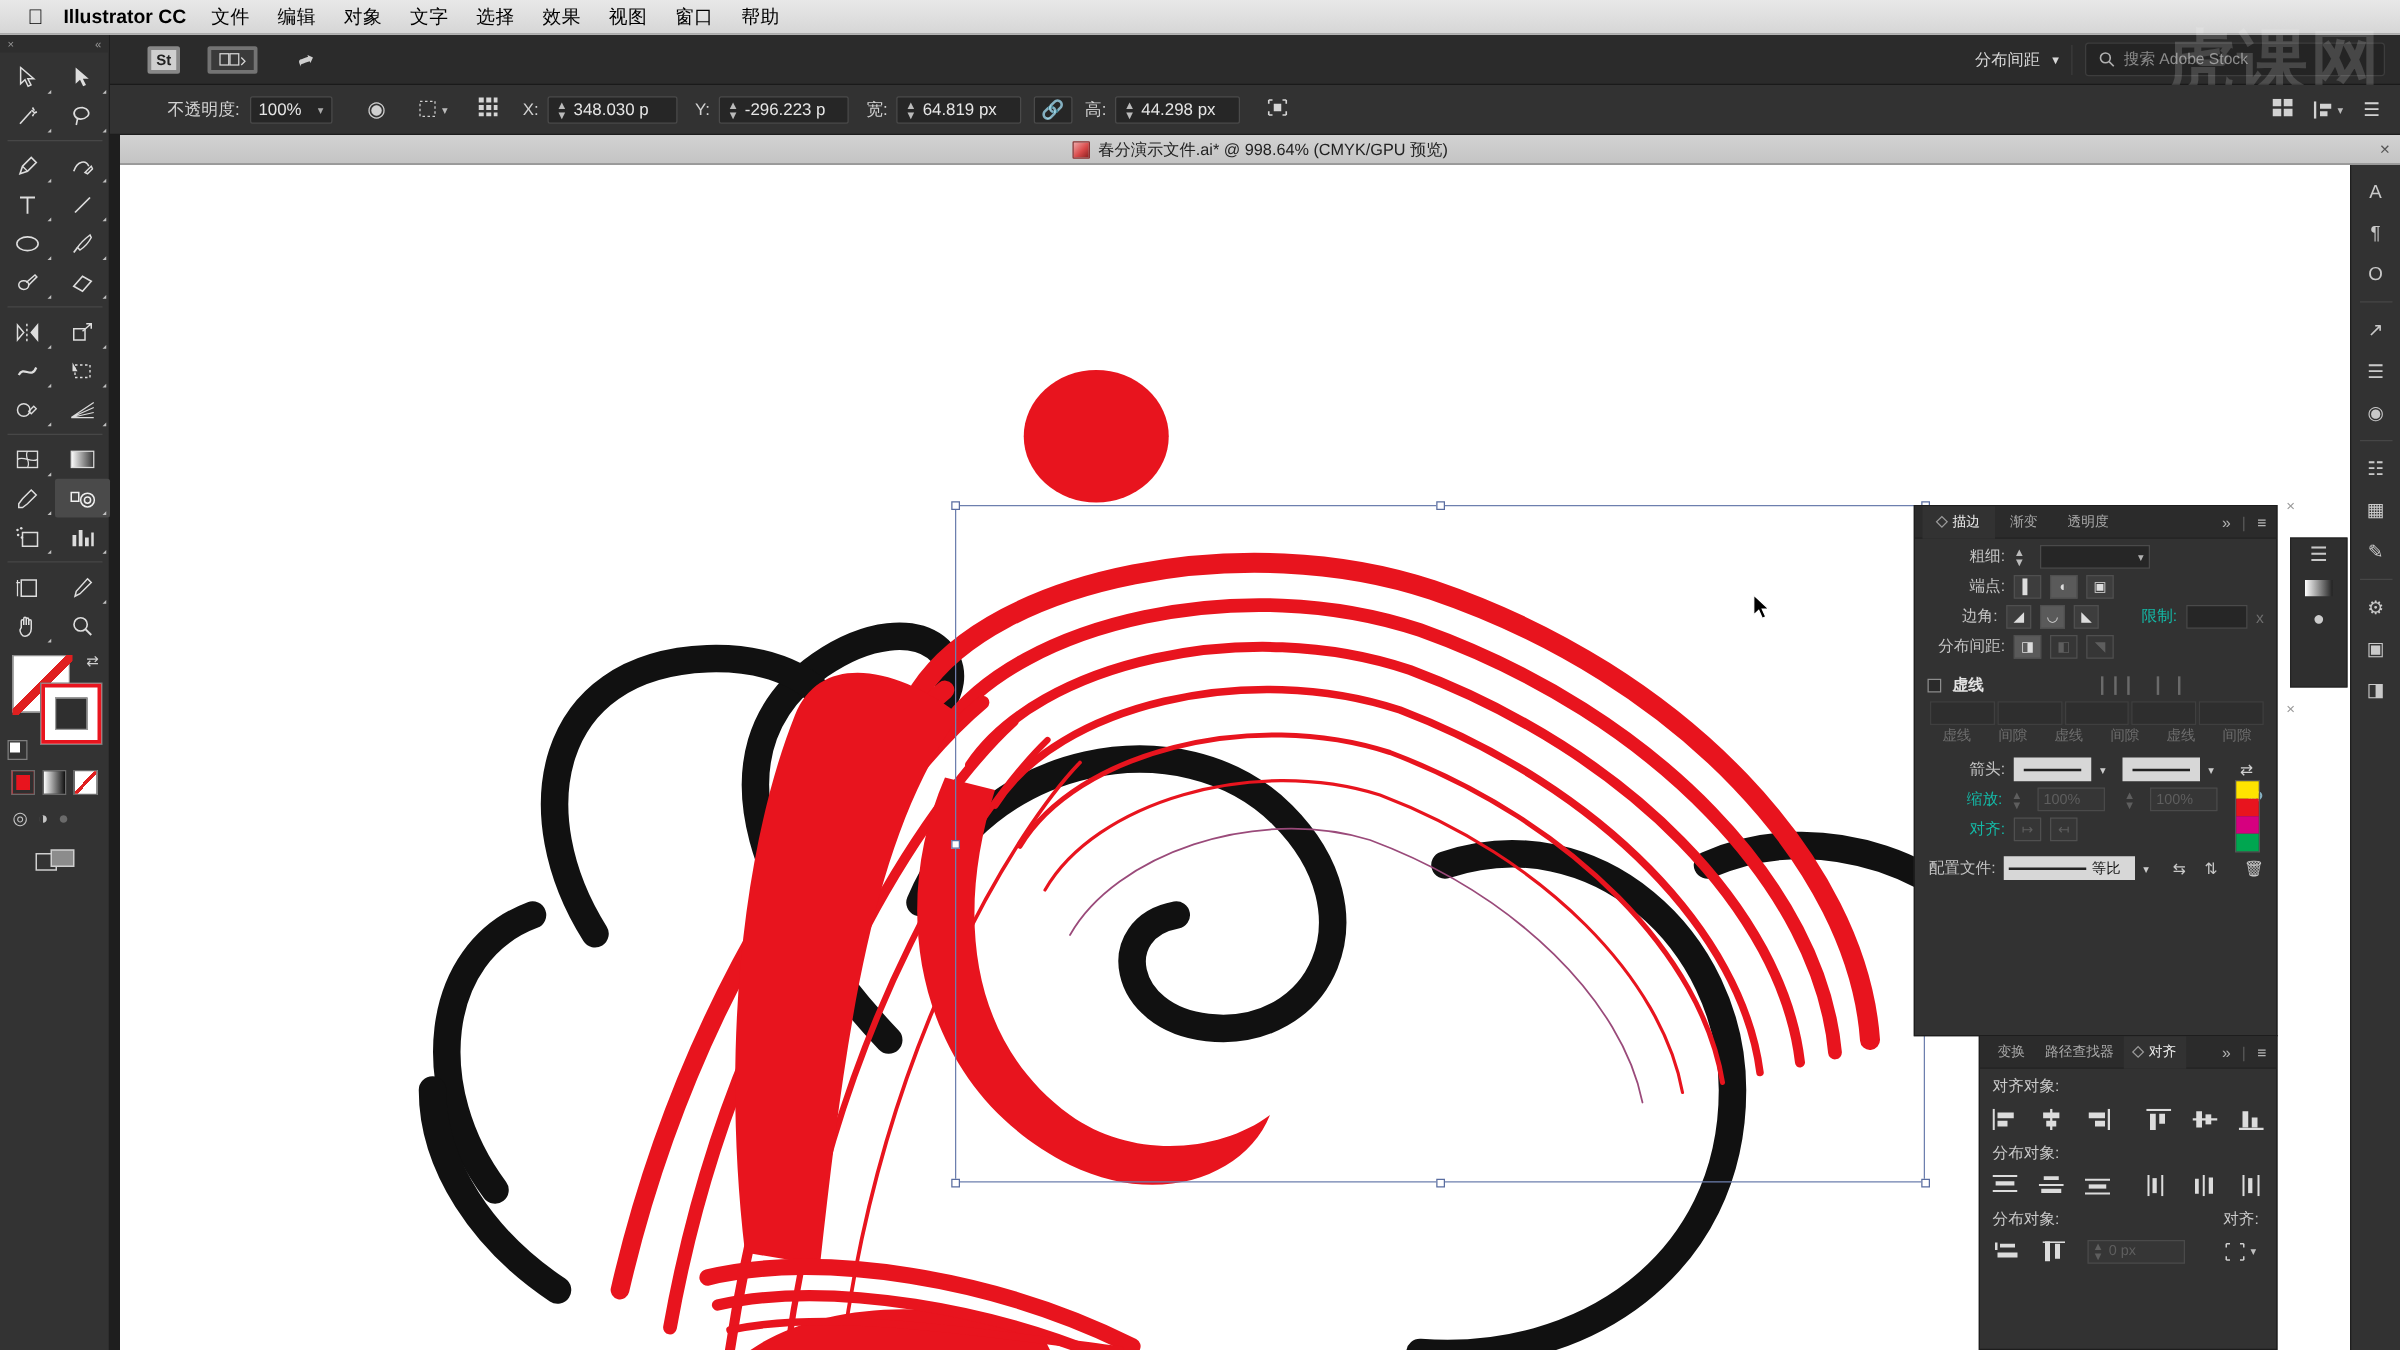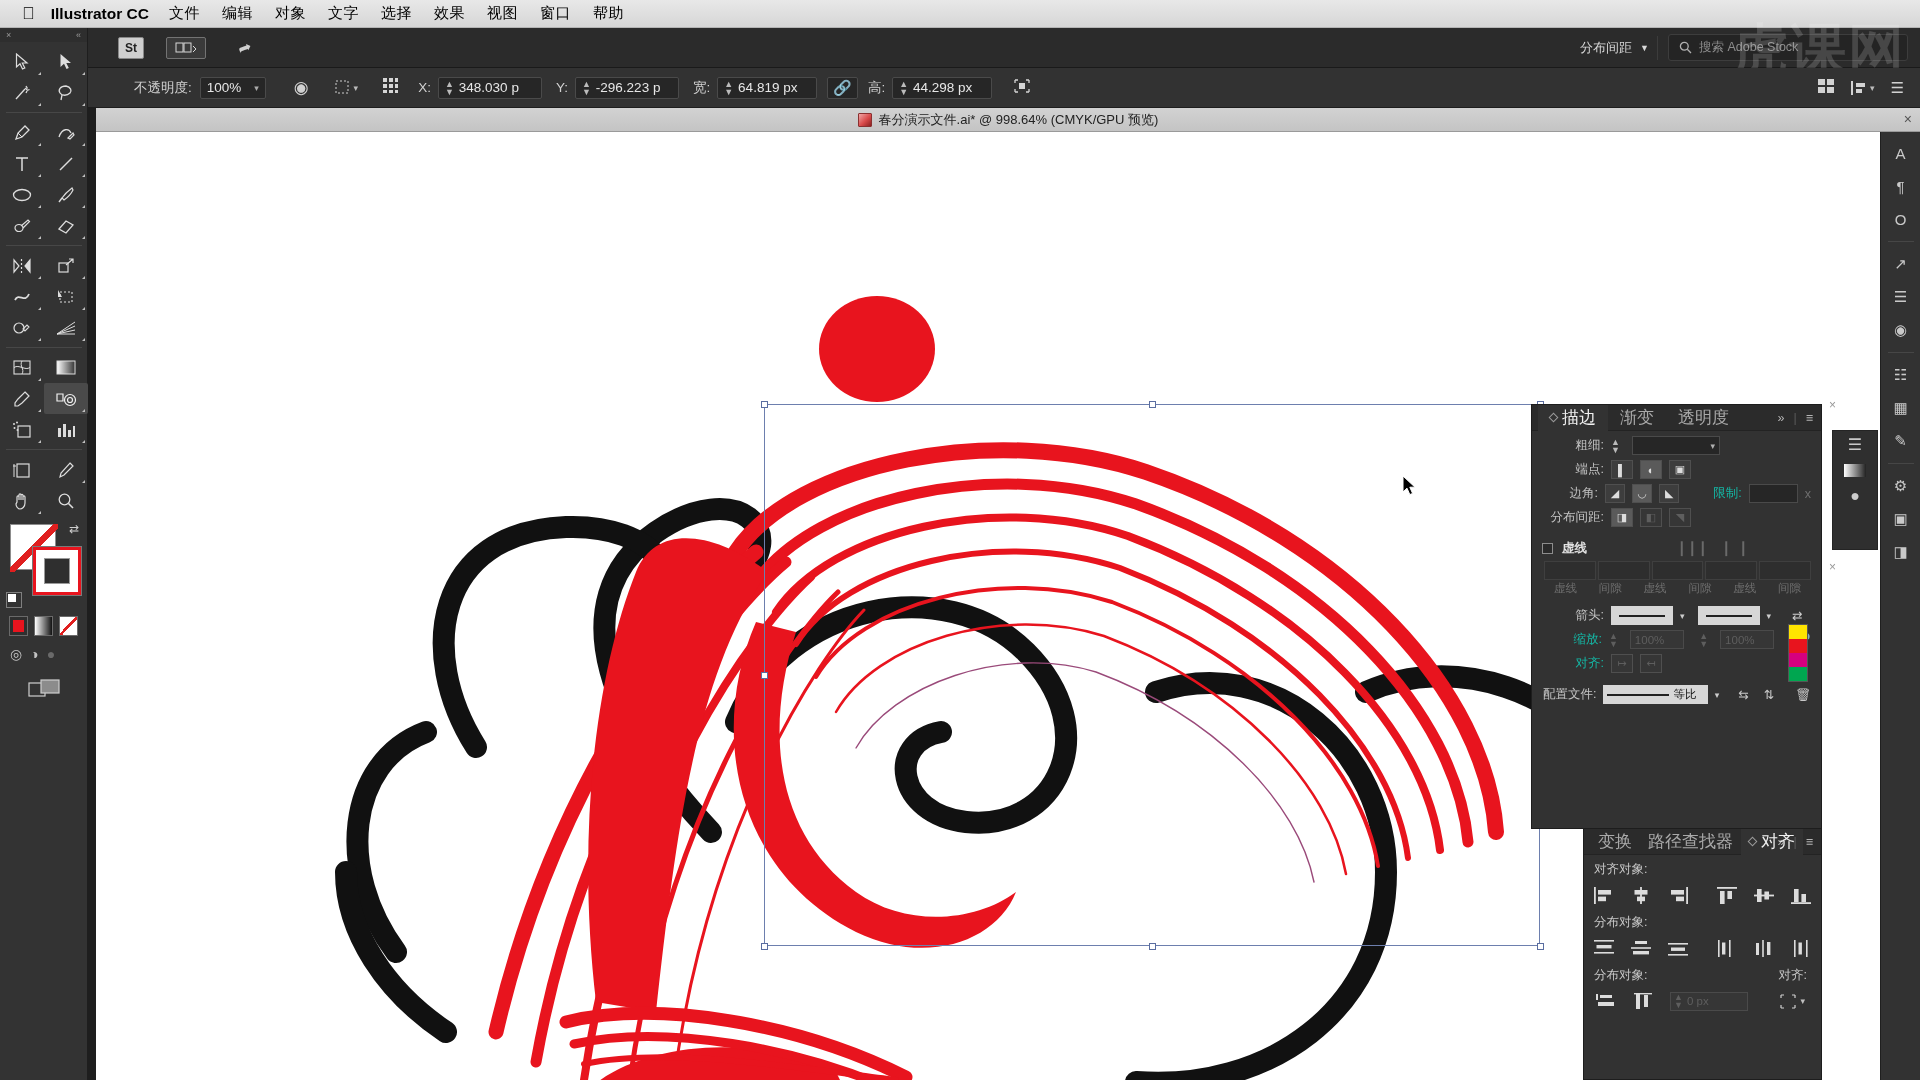--- a/index.html
+++ b/index.html
@@ -22,21 +22,21 @@
   .menubar .app-name { font-weight:bold; font-size:15.5px; margin-right:20px; }
   .menubar .mi { margin-right:22px; font-size:15px; letter-spacing:.5px; }
 
   
   .approw1 {
     position:absolute; top:28px; left:0; width:1920px; height:40px;
     background:#2b2b2b; border-bottom:1px solid #1a1a1a;
     display:flex; align-items:center;
   }
   .btn-sq {
-    width:26px; height:22px; border:1px solid #737373; background:#3a3a3a;
+    width:26px; height:22px; border:3px solid #737373; background:#3a3a3a;
     display:flex; align-items:center; justify-content:center;
     font-size:11px; color:#ddd; border-radius:2px;
   }
   .stock-btn { margin-left:118px; background:#cfcfcf; color:#222; font-weight:bold;
                font-size:12px; border-color:#888; }
   .arr-btn { margin-left:22px; width:40px; }
   .rocket { margin-left:32px; font-size:16px; color:#cfcfcf; transform:rotate(-20deg);}
   .ws-right { margin-left:auto; display:flex; align-items:center; padding-right:12px; }
   .ws-sel {
     font-size:13px; color:#d8d8d8; padding:3px 8px; display:flex; align-items:center; gap:8px;
@@ -139,21 +139,21 @@
   }
   .dockstrip .d { width:30px; height:30px; display:flex; align-items:center; justify-content:center;
     color:#c9c9c9; font-size:15px; }
   .dockstrip .dsep { width:26px; height:1px; background:#464646; margin:4px 0; }
 
   
   .panel { position:absolute; background:#323232; border:1px solid #1d1d1d;
            color:#c9c9c9; font-size:12.5px; }
   .ptabs { height:26px; background:#2b2b2b; display:flex; align-items:center;
            padding-left:6px; gap:0; border-bottom:1px solid #232323; position:relative;}
-  .ptab { padding:0 12px; height:26px; line-height:26px; font-size:17px; color:#a9a9a9;
+  .ptab { padding:0 12px; height:26px; line-height:26px; font-size:11px; color:#a9a9a9;
           display:flex; align-items:center; gap:5px; }
   .ptab.act { background:#323232; color:#f0f0f0; }
   .ptab .dot { width:7px;height:7px;border:1px solid #9a9a9a; transform:rotate(45deg);}
   .pmenu { position:absolute; right:8px; display:flex; align-items:center; gap:9px; color:#b4b4b4;}
   .prow { display:flex; align-items:center; padding:5px 10px 0; gap:7px; }
   .prow .plbl { width:62px; text-align:right; font-size:12.5px; color:#c4c4c4; }
   .prow .plbl.dim { color:#14b8a6; }
   .mini-btn { width:22px; height:19px; background:#3d3d3d; border:1px solid #4f4f4f;
               display:flex;align-items:center;justify-content:center; color:#ddd; font-size:11px;}
   .mini-btn.on { background:#5a5a5a; }

